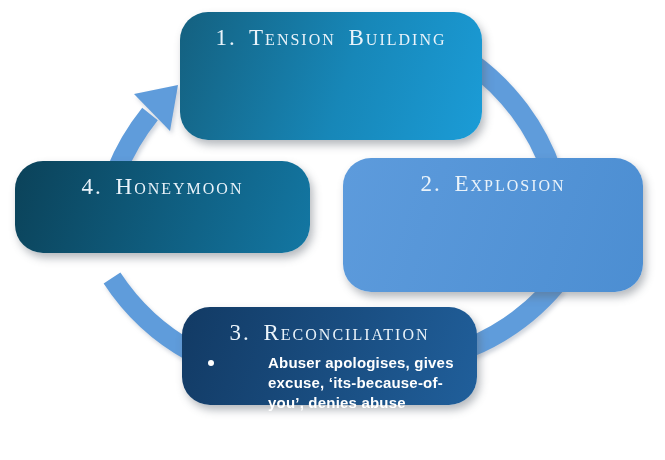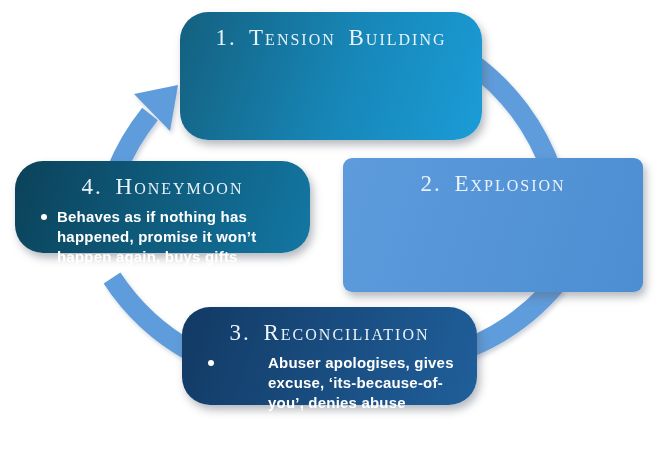--- a/index.html
+++ b/index.html
@@ -54,21 +54,20 @@
   .stage1 {
     left: 180px; top: 12px; width: 302px; height: 128px;
     background: linear-gradient(108deg, #14607f 0%, #1787b8 55%, #1b9cd7 100%);
   }
   .stage1 .stage-body { padding: 0 30px 0 27px; }
   .stage1 .stage-body .body-text { max-width: 225px; }
   
   .stage2 {
     left: 343px; top: 158px; width: 300px; height: 134px;
     background: linear-gradient(108deg, #5d9bdc 0%, #4c8ed2 100%);
-    border-radius: 9px;
   }
   .stage2 .stage-body { padding: 0 18px 0 26px; }
   
   .stage3 {
     left: 182px; top: 307px; width: 295px; height: 98px;
     background: linear-gradient(108deg, #123a64 0%, #205f9b 100%);
   }
   .stage3 .stage-body { padding: 0 16px 0 26px; gap: 44px; }
   .stage3 .stage-body .body-text { max-width: 232px; }
   
@@ -107,19 +106,15 @@
   <div class="stage stage3">
     <div class="stage-title">3. Reconciliation</div>
     <div class="stage-body">
       <span class="bullet-dot"></span>
       <span class="body-text">Abuser apologises, gives excuse, ‘its-because-of-you’, denies abuse</span>
     </div>
   </div>
 
   <div class="stage stage4">
     <div class="stage-title">4. Honeymoon</div>
-    <div class="stage-body">
-      <span class="bullet-dot"></span>
-      <span class="body-text">Behaves as if nothing has happened, promise it won’t happen again, buys gifts</span>
-    </div>
   </div>
 
 </div>
 
 </body></html>

